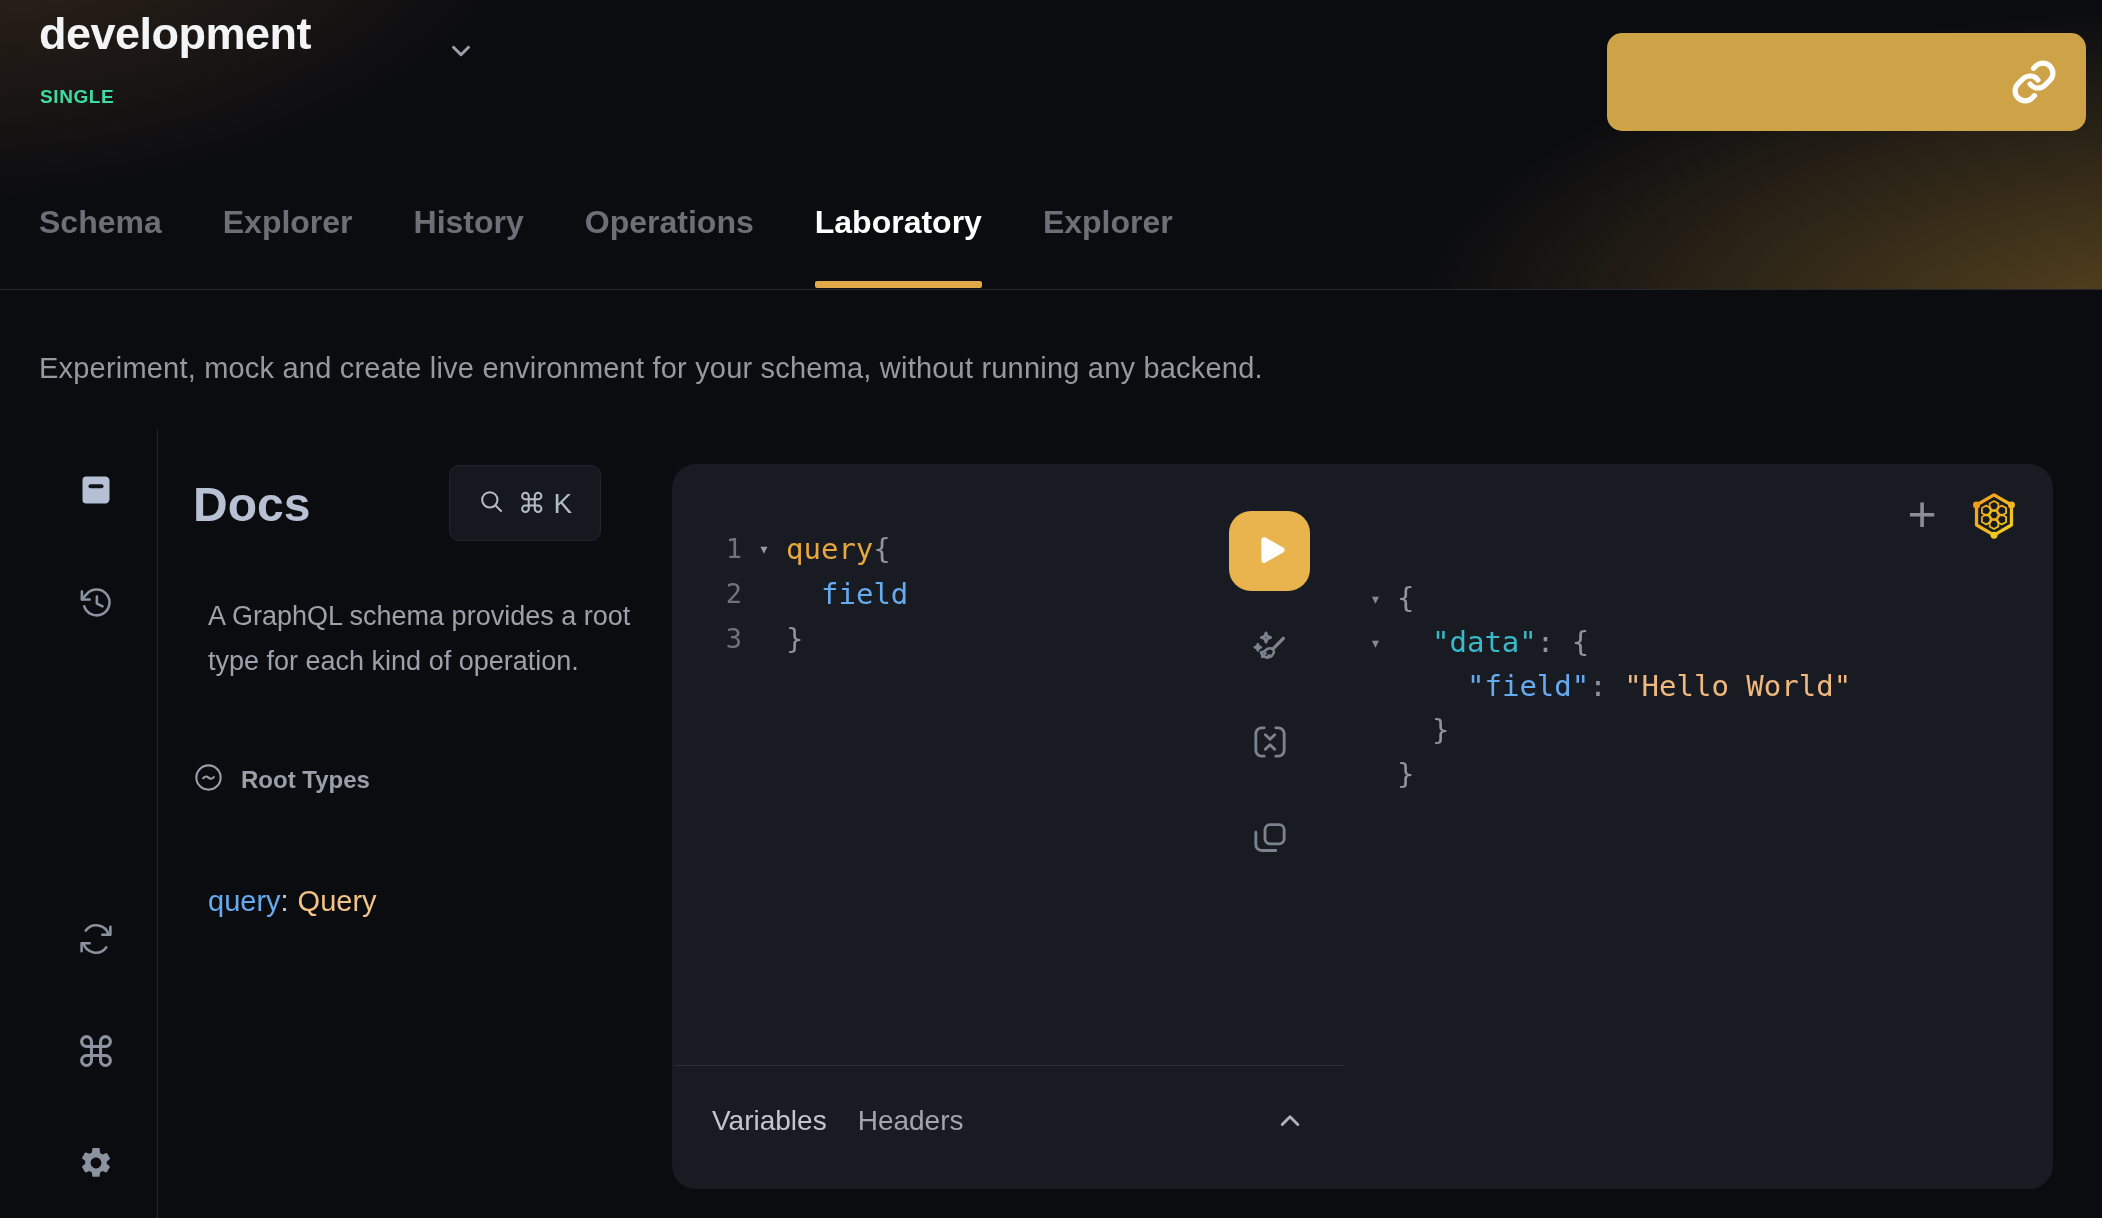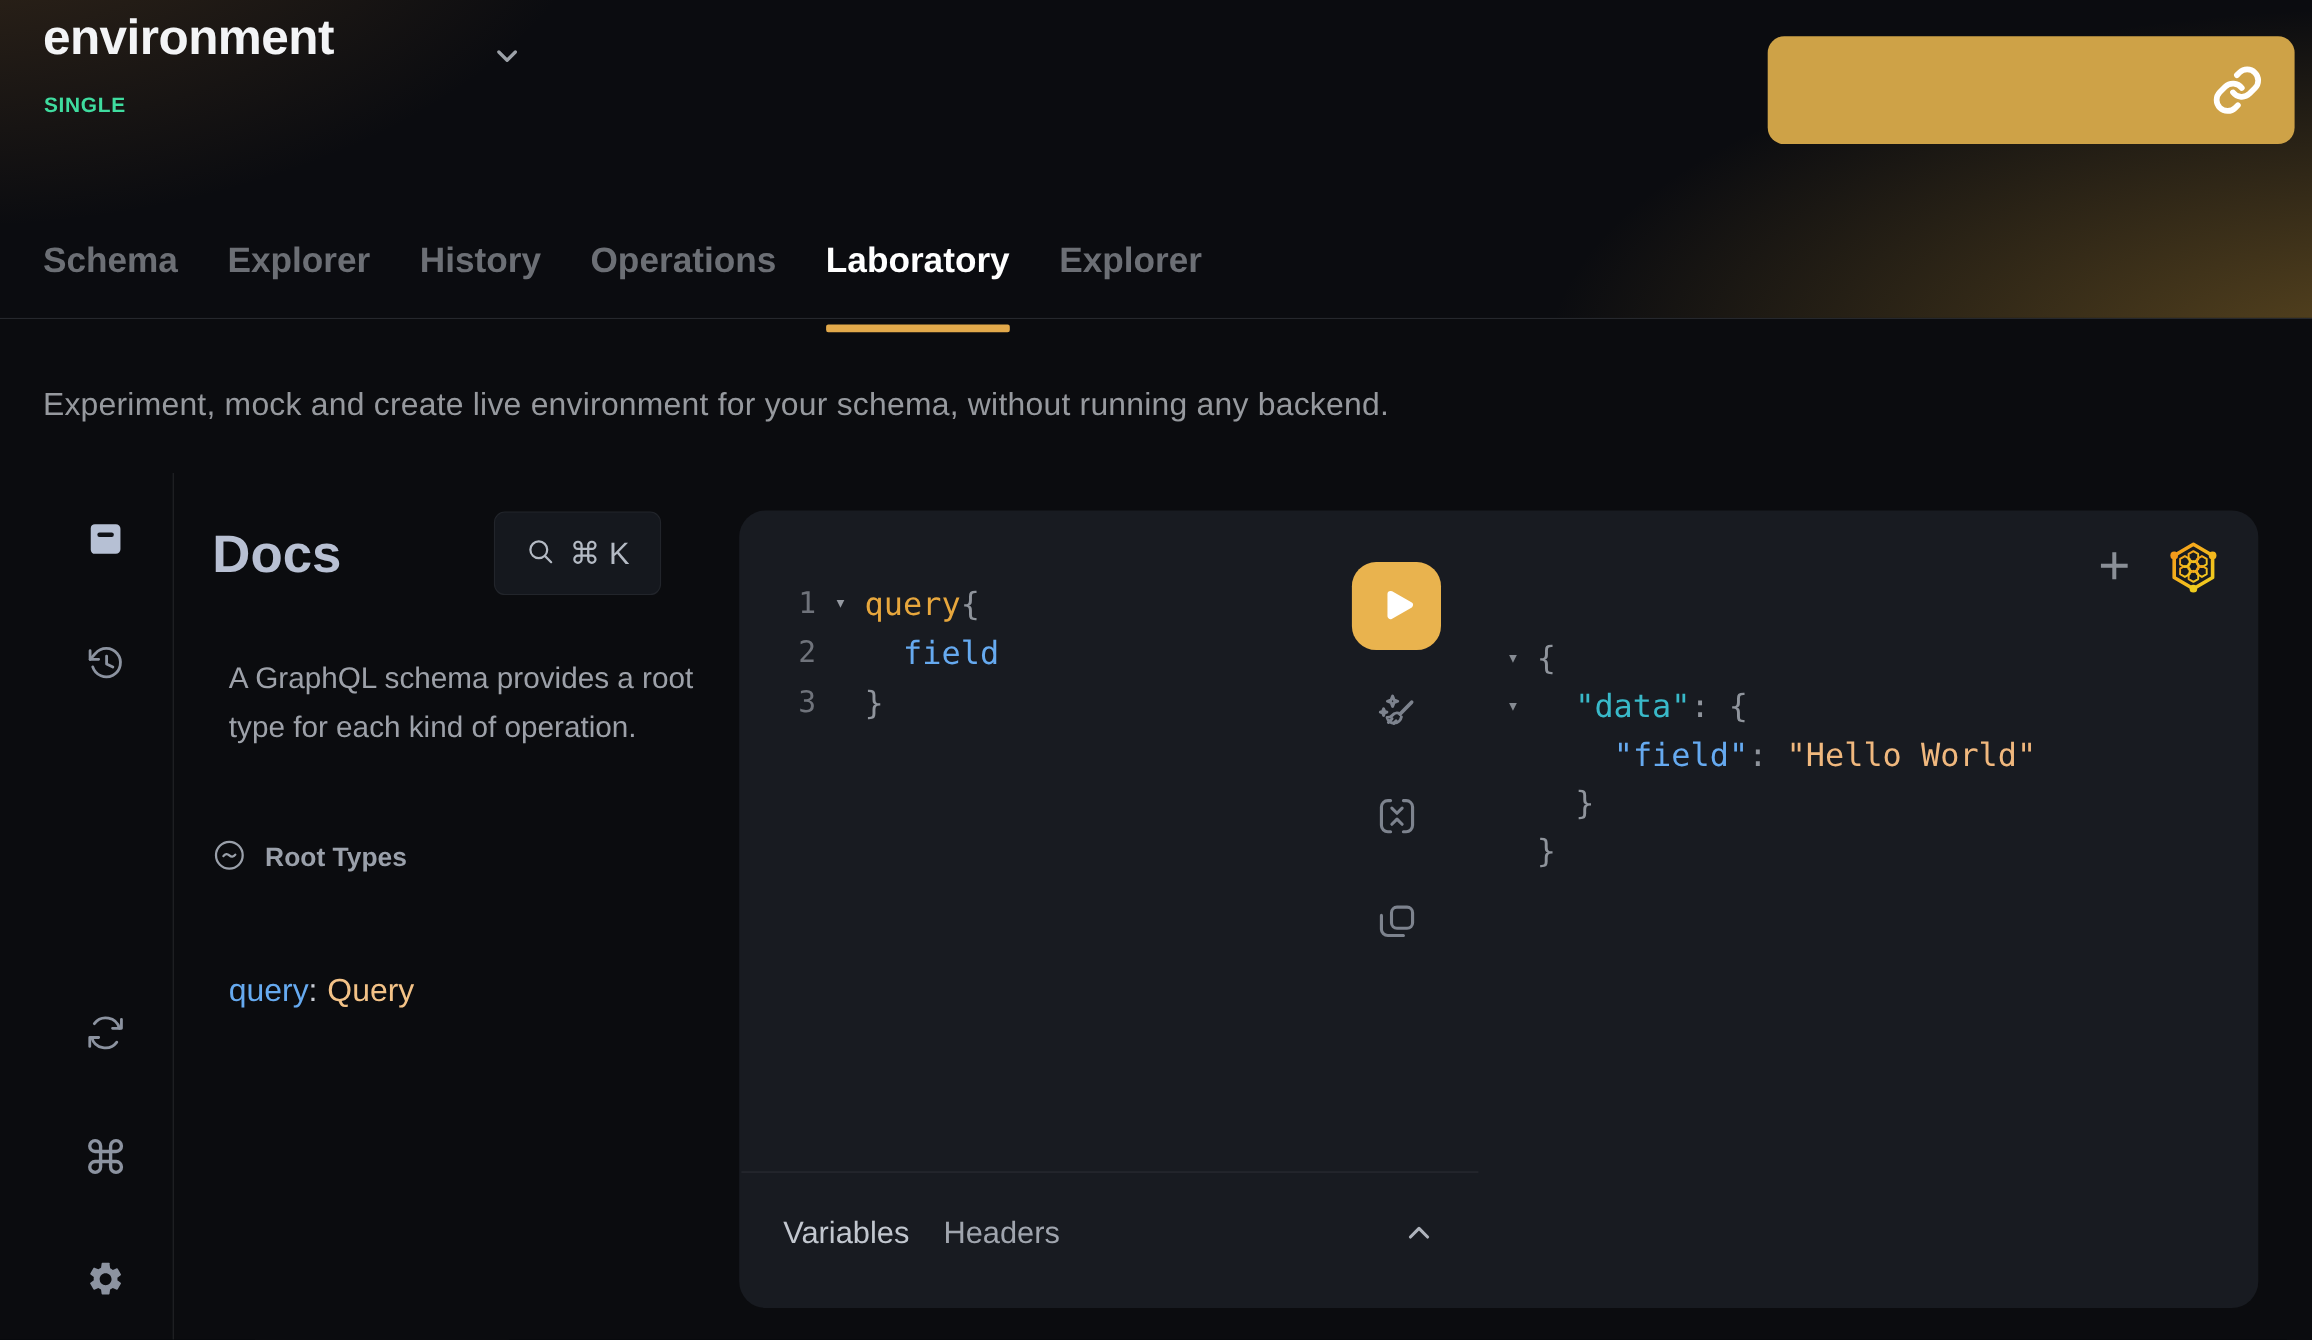--- a/index.html
+++ b/index.html
@@ -20,21 +20,21 @@
   .project-title{position:absolute;left:39px;top:8px;font-size:45px;font-weight:700;color:#f3f4f6;letter-spacing:-.5px;}
   .title-chevron{position:absolute;left:446px;top:36px;width:30px;height:30px;color:#9ca1a8;cursor:pointer;}
   .badge-single{position:absolute;left:40px;top:86px;font-size:19px;font-weight:700;color:#3fdc9f;letter-spacing:.6px;}
   .ext-btn{
     position:absolute;left:1607px;top:33px;width:479px;height:98px;border-radius:15px;
     background:#cea247;display:flex;align-items:center;box-sizing:border-box;
     padding:0 28px;cursor:pointer;border:none;
   }
   .ext-btn-label{font-size:29px;font-weight:700;color:#ffffff;letter-spacing:.2px;}
   .ext-btn-icon{margin-left:auto;width:48px;height:48px;color:#ffffff;}
-  .tabs{position:absolute;left:39px;top:204px;display:flex;gap:45px;margin-top:14px;}
+  .tabs{position:absolute;left:39px;top:204px;display:flex;gap:61px;}
   .tab{position:relative;font-size:32px;font-weight:700;color:#6c6f75;height:44px;cursor:pointer;}
   .tab.active{color:#ffffff;}
   .tab.active::after{
     content:"";position:absolute;left:0;right:0;top:77px;height:7px;
     background:#e2a94b;border-radius:2px;
   }
   .subtitle{position:absolute;left:39px;top:352px;font-size:29px;color:#96999e;letter-spacing:.2px;}
   
   .v-divider{position:absolute;left:157px;top:430px;width:1px;height:788px;background:#232529;}
   .side-btn{position:absolute;left:72px;width:48px;height:48px;display:flex;align-items:center;justify-content:center;
@@ -107,21 +107,21 @@
   .collapse-btn{position:absolute;left:598px;top:638px;width:40px;height:40px;background:none;border:none;
     color:#aeb3bc;cursor:pointer;padding:0;}
   .collapse-btn svg{width:34px;height:34px;}
 </style>
 </head>
 <body>
 
 <div class="page">
 
   <div class="header">
-    <div class="project-title">environment</div>
+    <div class="project-title">development</div>
     <span class="title-chevron">
       <svg viewBox="0 0 24 24" fill="none" stroke="currentColor" stroke-width="2.4" stroke-linecap="round" stroke-linejoin="round">
           <polyline points="6 9 12 15 18 9"></polyline>
         </svg>
     </span>
     <div class="badge-single">SINGLE</div>
 
     <button class="ext-btn">
       <span class="ext-btn-icon">
         <svg viewBox="0 0 24 24" fill="none" stroke="currentColor" stroke-width="2.6" stroke-linecap="round" stroke-linejoin="round">

